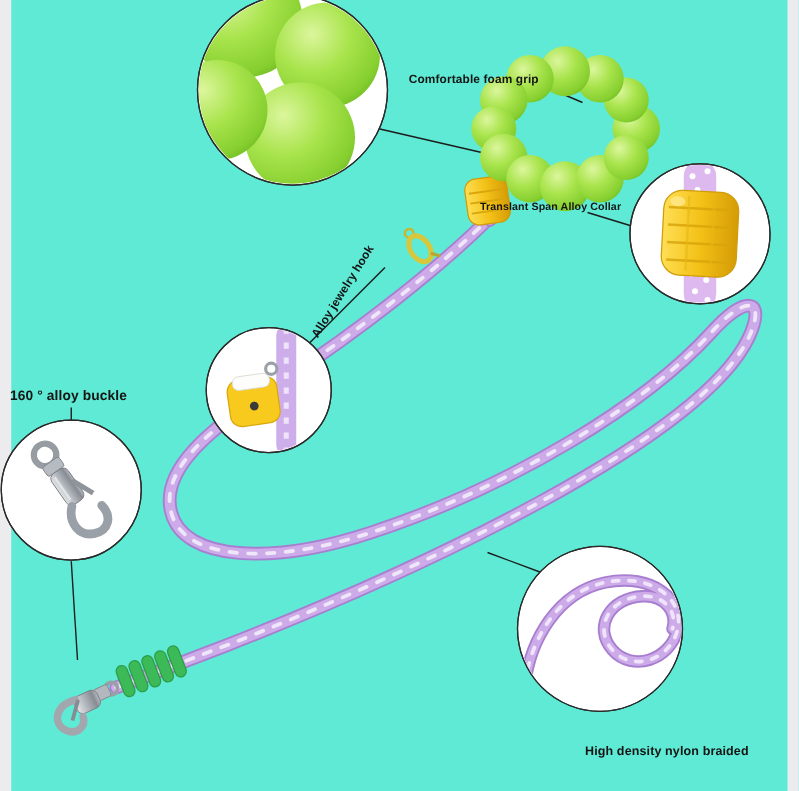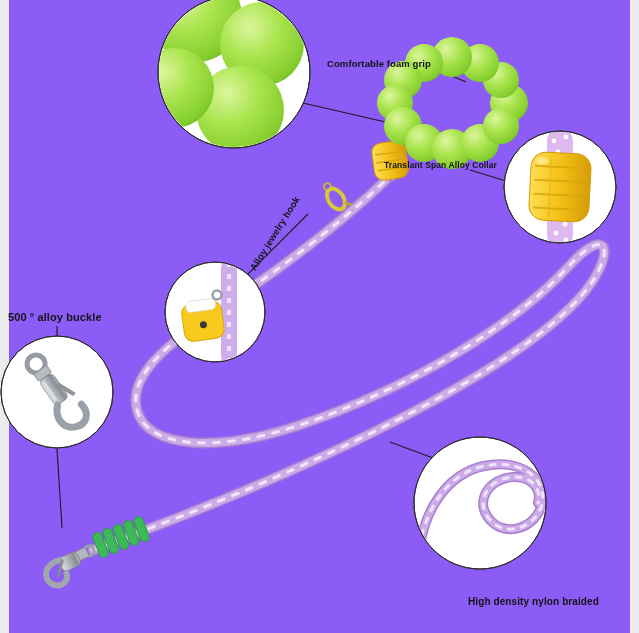--- a/index.html
+++ b/index.html
@@ -1,17 +1,17 @@
 <!DOCTYPE html>
 <html><head>
 <meta charset="utf-8">
 <style>
   html,body{margin:0;padding:0;background:#ffffff;}
   .stage{
-    position:relative;width:639px;height:633px;background:#8b5cf6;overflow:hidden;
+    position:relative;width:639px;height:633px;background:#5eead4;overflow:hidden;
     font-family:"Liberation Sans",sans-serif;
   }
   .edge{position:absolute;top:0;bottom:0;width:9px;background:#ececee;}
   .edge.left{left:0;}
   .edge.right{right:0;}
   svg.canvas{position:absolute;left:0;top:0;}
   .lbl{
     position:absolute;font-weight:700;color:#141414;white-space:nowrap;
     letter-spacing:.1px;
   }
@@ -214,16 +214,16 @@
         <path d="M420,548 C424,512 446,474 484,466 C522,458 548,480 542,504 C536,528 506,538 490,520 C474,502 488,478 514,477 C532,476 542,490 538,503" stroke="#cdabe9" stroke-width="7"></path>
         <path d="M420,548 C424,512 446,474 484,466 C522,458 548,480 542,504 C536,528 506,538 490,520 C474,502 488,478 514,477 C532,476 542,490 538,503" stroke="#efe4fb" stroke-width="3" stroke-dasharray="5 8"></path>
       </g>
       <circle cx="480" cy="503" r="66" fill="none" stroke="#2b2b2b" stroke-width="1"></circle>
     </g>
   </svg>
 
   <div class="lbl lbl-foam">Comfortable foam grip</div>
   <div class="lbl lbl-collar">Translant Span Alloy Collar</div>
   <div class="lbl lbl-hook">Alloy jewelry hook</div>
-  <div class="lbl lbl-buckle">500 ° alloy buckle</div>
+  <div class="lbl lbl-buckle">160 ° alloy buckle</div>
   <div class="lbl lbl-nylon">High density nylon braided</div>
 
 </div>
 
 </body></html>

